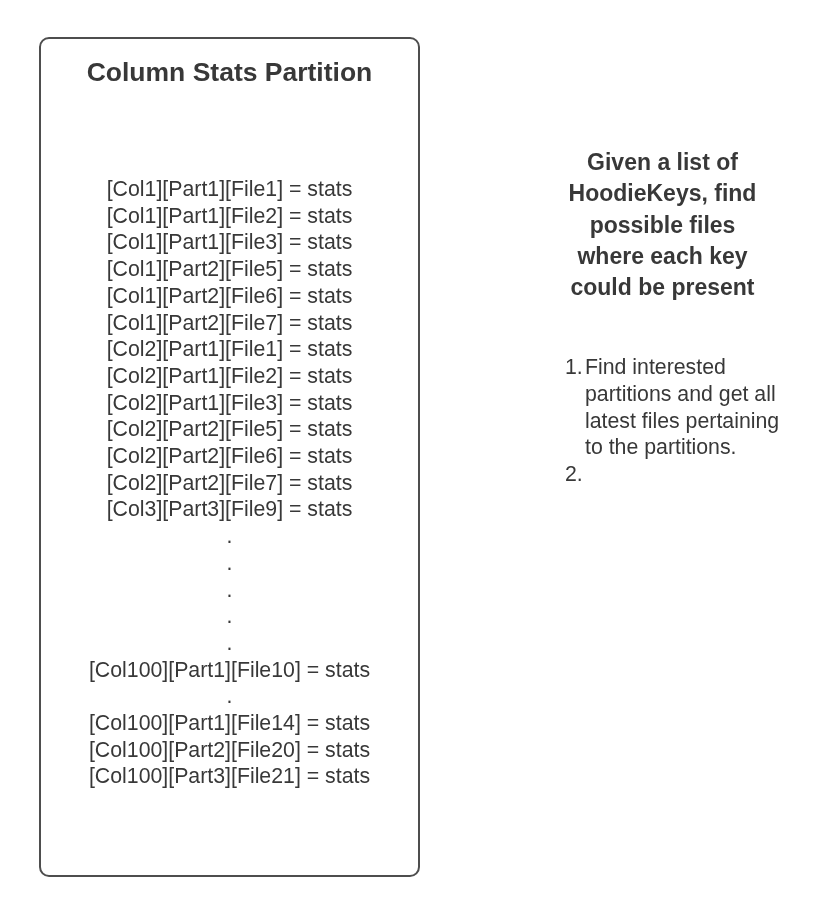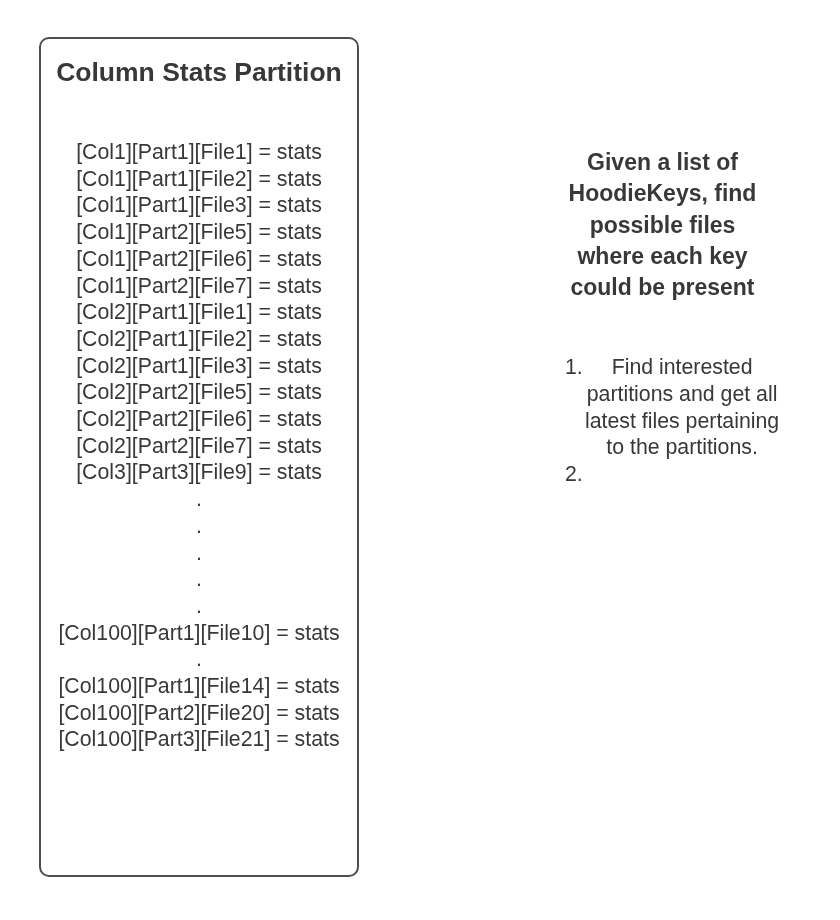--- a/index.html
+++ b/index.html
@@ -17,38 +17,38 @@
   }
   .canvas {
     position: absolute;
     inset: 0;
     background: #ffffff;
   }
   .panel {
     position: absolute;
     left: 39px;
     top: 37px;
-    width: 320px;
+    width: 381px;
     height: 840px;
     box-sizing: border-box;
     border: 2.5px solid #4e4e4e;
     border-radius: 10px;
     background: #ffffff;
   }
   .panel-title {
     margin-top: 17px;
     text-align: center;
     font-weight: bold;
     font-size: 26.5px;
     line-height: 32px;
     color: #383838;
     letter-spacing: 0;
   }
   .entries {
-    margin-top: 51px;
+    margin-top: 88px;
     text-align: center;
     font-size: 21.3px;
     line-height: 26.7px;
     color: #383838;
     white-space: pre-line;
   }
   .right-col {
     position: absolute;
     left: 520px;
     top: 147px;
@@ -72,21 +72,20 @@
   .step {
     display: flex;
     align-items: flex-start;
   }
   .step-number {
     flex: none;
     width: 20px;
   }
   .step-text {
     white-space: pre-line;
-    text-align: center;
   }
 </style>
 </head>
 <body>
 
 <div class="canvas">
 
   <div class="panel">
     <div class="panel-title">Column Stats Partition</div>
     <div class="entries">[Col1][Part1][File1] = stats

